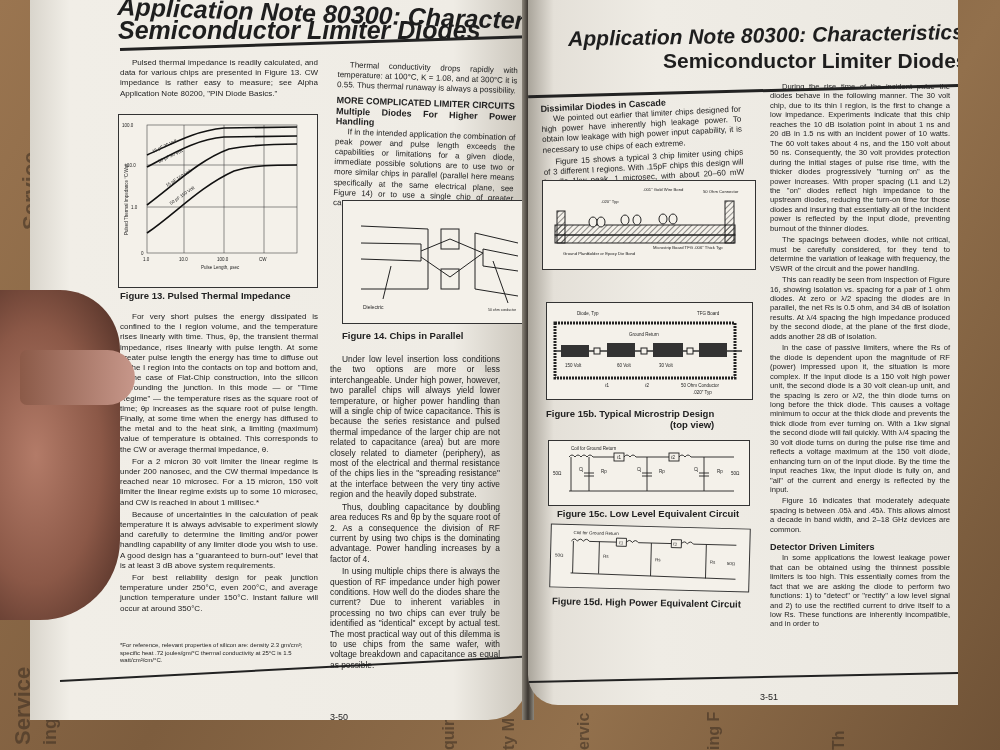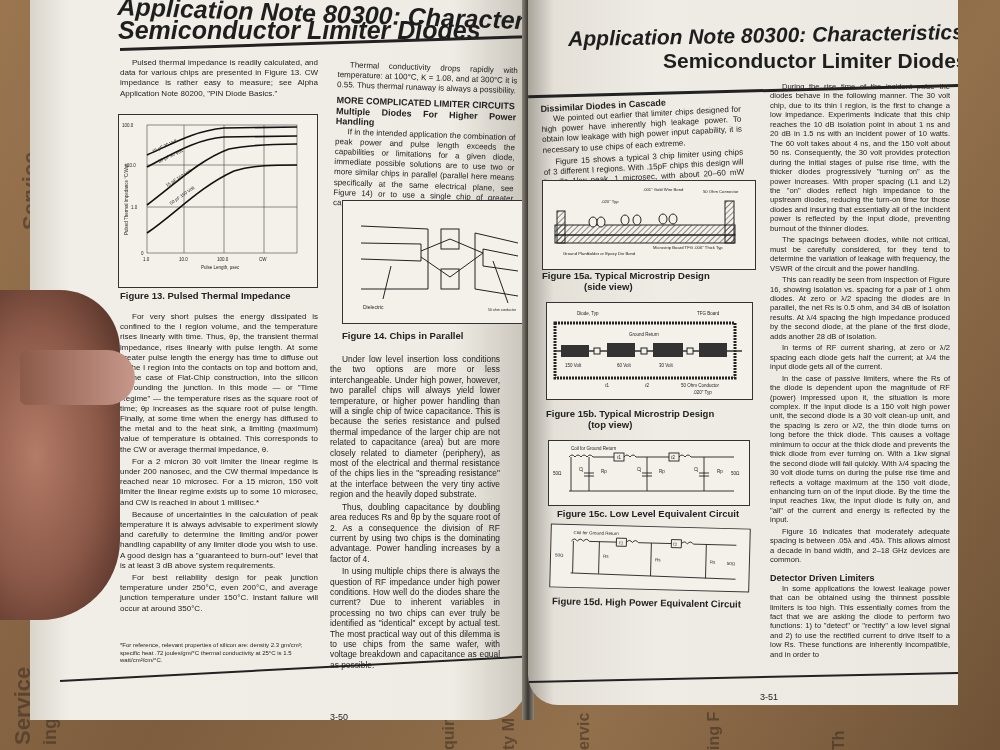--- a/index.html
+++ b/index.html
@@ -175,24 +175,20 @@
       <g font-size="4.2" fill="#222">
         <text x="100" y="10">.001" Gold Wire Bond</text>
         <text x="58" y="22">.020" Typ</text>
         <text x="160" y="12">50 Ohm Connector</text>
         <text x="20" y="74">Ground Plane</text>
         <text x="44" y="74">Solder or Epoxy Die Bond</text>
         <text x="110" y="68">Microstrip Board TFG .006" Thick Typ</text>
       </g>
     </svg>
   </div>
-  <div class="caption" style="left:14px;top:270px;">
-    <span>Figure 15a. Typical Microstrip Design</span>
-    <span class="sub">(side view)</span>
-  </div>
 
   <div class="figbox" style="left:18px;top:302px;width:205px;height:96px;">
     <svg width="205" height="96" viewBox="0 0 205 96">
       <rect x="8" y="20" width="180" height="55" fill="none" stroke="#222" stroke-width="3" stroke-dasharray="2,1"></rect>
       <line x1="8" y1="48" x2="195" y2="48" stroke="#333" stroke-width="1.5"></line>
       <g fill="#333">
         <rect x="14" y="42" width="28" height="12"></rect>
         <rect x="60" y="40" width="28" height="14"></rect>
         <rect x="106" y="40" width="30" height="14"></rect>
         <rect x="152" y="40" width="28" height="14"></rect>
@@ -209,21 +205,21 @@
         <text x="18" y="64">150 Volt</text>
         <text x="70" y="64">60 Volt</text>
         <text x="112" y="64">30 Volt</text>
         <text x="58" y="84">ℓ1</text>
         <text x="98" y="84">ℓ2</text>
         <text x="134" y="84">50 Ohm Conductor</text>
         <text x="146" y="91">.020" Typ</text>
       </g>
     </svg>
   </div>
-  <div class="caption" style="left:18px;top:408px;">
+  <div class="caption" style="left:18px;top:408px;text-align:right;">
     <span>Figure 15b. Typical Microstrip Design</span>
     <span class="sub">(top view)</span>
   </div>
 
   <div class="figbox" style="left:20px;top:440px;width:200px;height:64px;">
     <svg width="200" height="64" viewBox="0 0 200 64">
       <g stroke="#222" stroke-width="0.9" fill="none">
         <path d="M20,16 q3,-4 6,0 q3,-4 6,0 q3,-4 6,0 q3,-4 6,0 L65,16 M75,16 q3,-4 6,0 q3,-4 6,0 L120,16 M130,16 q3,-4 6,0 q3,-4 6,0 L185,16"></path>
         <rect x="65" y="12" width="10" height="8"></rect>
           <rect x="120" y="12" width="10" height="8"></rect>
@@ -279,21 +275,20 @@
         <text x="176" y="36">50Ω</text>
       </g>
     </svg>
   </div>
   <div class="caption" style="left:24px;top:597px;transform:rotate(1deg);">Figure 15d. High Power Equivalent Circuit</div>
 
   <div class="col" style="left:242px;top:82px;width:180px;font-size:7.6px;line-height:9.45px;">
     <p>During the rise time of the incident pulse the diodes behave in the following manner. The 30 volt chip, due to its thin I region, is the first to change a low impedance. Experiments indicate that this chip reaches the 10 dB isolation point in about 1 ns and 20 dB in 1.5 ns with an incident power of 10 watts. The 60 volt takes about 4 ns, and the 150 volt about 50 ns. Consequently, the 30 volt provides protection during the initial stages of pulse rise time, with the thicker diodes progressively "turning on" as the power increases. With proper spacing (L1 and L2) the "on" diodes reflect high impedance to the upstream diodes, reducing the turn-on time for those diodes and insuring that essentially all of the incident power is reflected by the input diode, preventing burnout of the thinner diodes.</p>
     <p>The spacings between diodes, while not critical, must be carefully considered, for they tend to determine the variation of leakage with frequency, the VSWR of the circuit and the power handling.</p>
     <p>This can readily be seen from inspection of Figure 16, showing isolation vs. spacing for a pair of 1 ohm diodes. At zero or λ/2 spacing the diodes are in parallel, the net Rs is 0.5 ohm, and 34 dB of isolation results. At λ/4 spacing the high impedance produced by the second diode, at the plane of the first diode, adds another 28 dB of isolation.</p>
-    <p>In terms of RF current sharing, at zero or λ/2 spacing each diode gets half the current; at λ/4 the input diode gets all of the current.</p>
     <p>In the case of passive limiters, where the Rs of the diode is dependent upon the magnitude of RF (power) impressed upon it, the situation is more complex. If the input diode is a 150 volt high power unit, the second diode is a 30 volt clean-up unit, and the spacing is zero or λ/2, the thin diode turns on long before the thick diode. This causes a voltage minimum to occur at the thick diode and prevents the thick diode from ever turning on. With a 1kw signal the second diode will fail quickly. With λ/4 spacing the 30 volt diode turns on during the pulse rise time and reflects a voltage maximum at the 150 volt diode, enhancing turn on of the input diode. By the time the input reaches 1kw, the input diode is fully on, and "all" of the current and energy is reflected by the input.</p>
     <p>Figure 16 indicates that moderately adequate spacing is between .05λ and .45λ. This allows almost a decade in band width, and 2–18 GHz devices are common.</p>
     <h4 style="margin-top:8px;">Detector Driven Limiters</h4>
     <p>In some applications the lowest leakage power that can be obtained using the thinnest possible limiters is too high. This essentially comes from the fact that we are asking the diode to perform two functions: 1) to "detect" or "rectify" a low level signal and 2) to use the rectified current to drive itself to a low Rs. These functions are inherently incompatible, and in order to</p>
   </div>
   <div class="rule" style="left:0;top:672px;width:430px;height:1.5px;transform:rotate(-1.2deg);transform-origin:right;"></div>
   <div class="pagenum" style="left:232px;top:692px;">3-51</div>
 </div>
 
 <div class="hand"></div>

